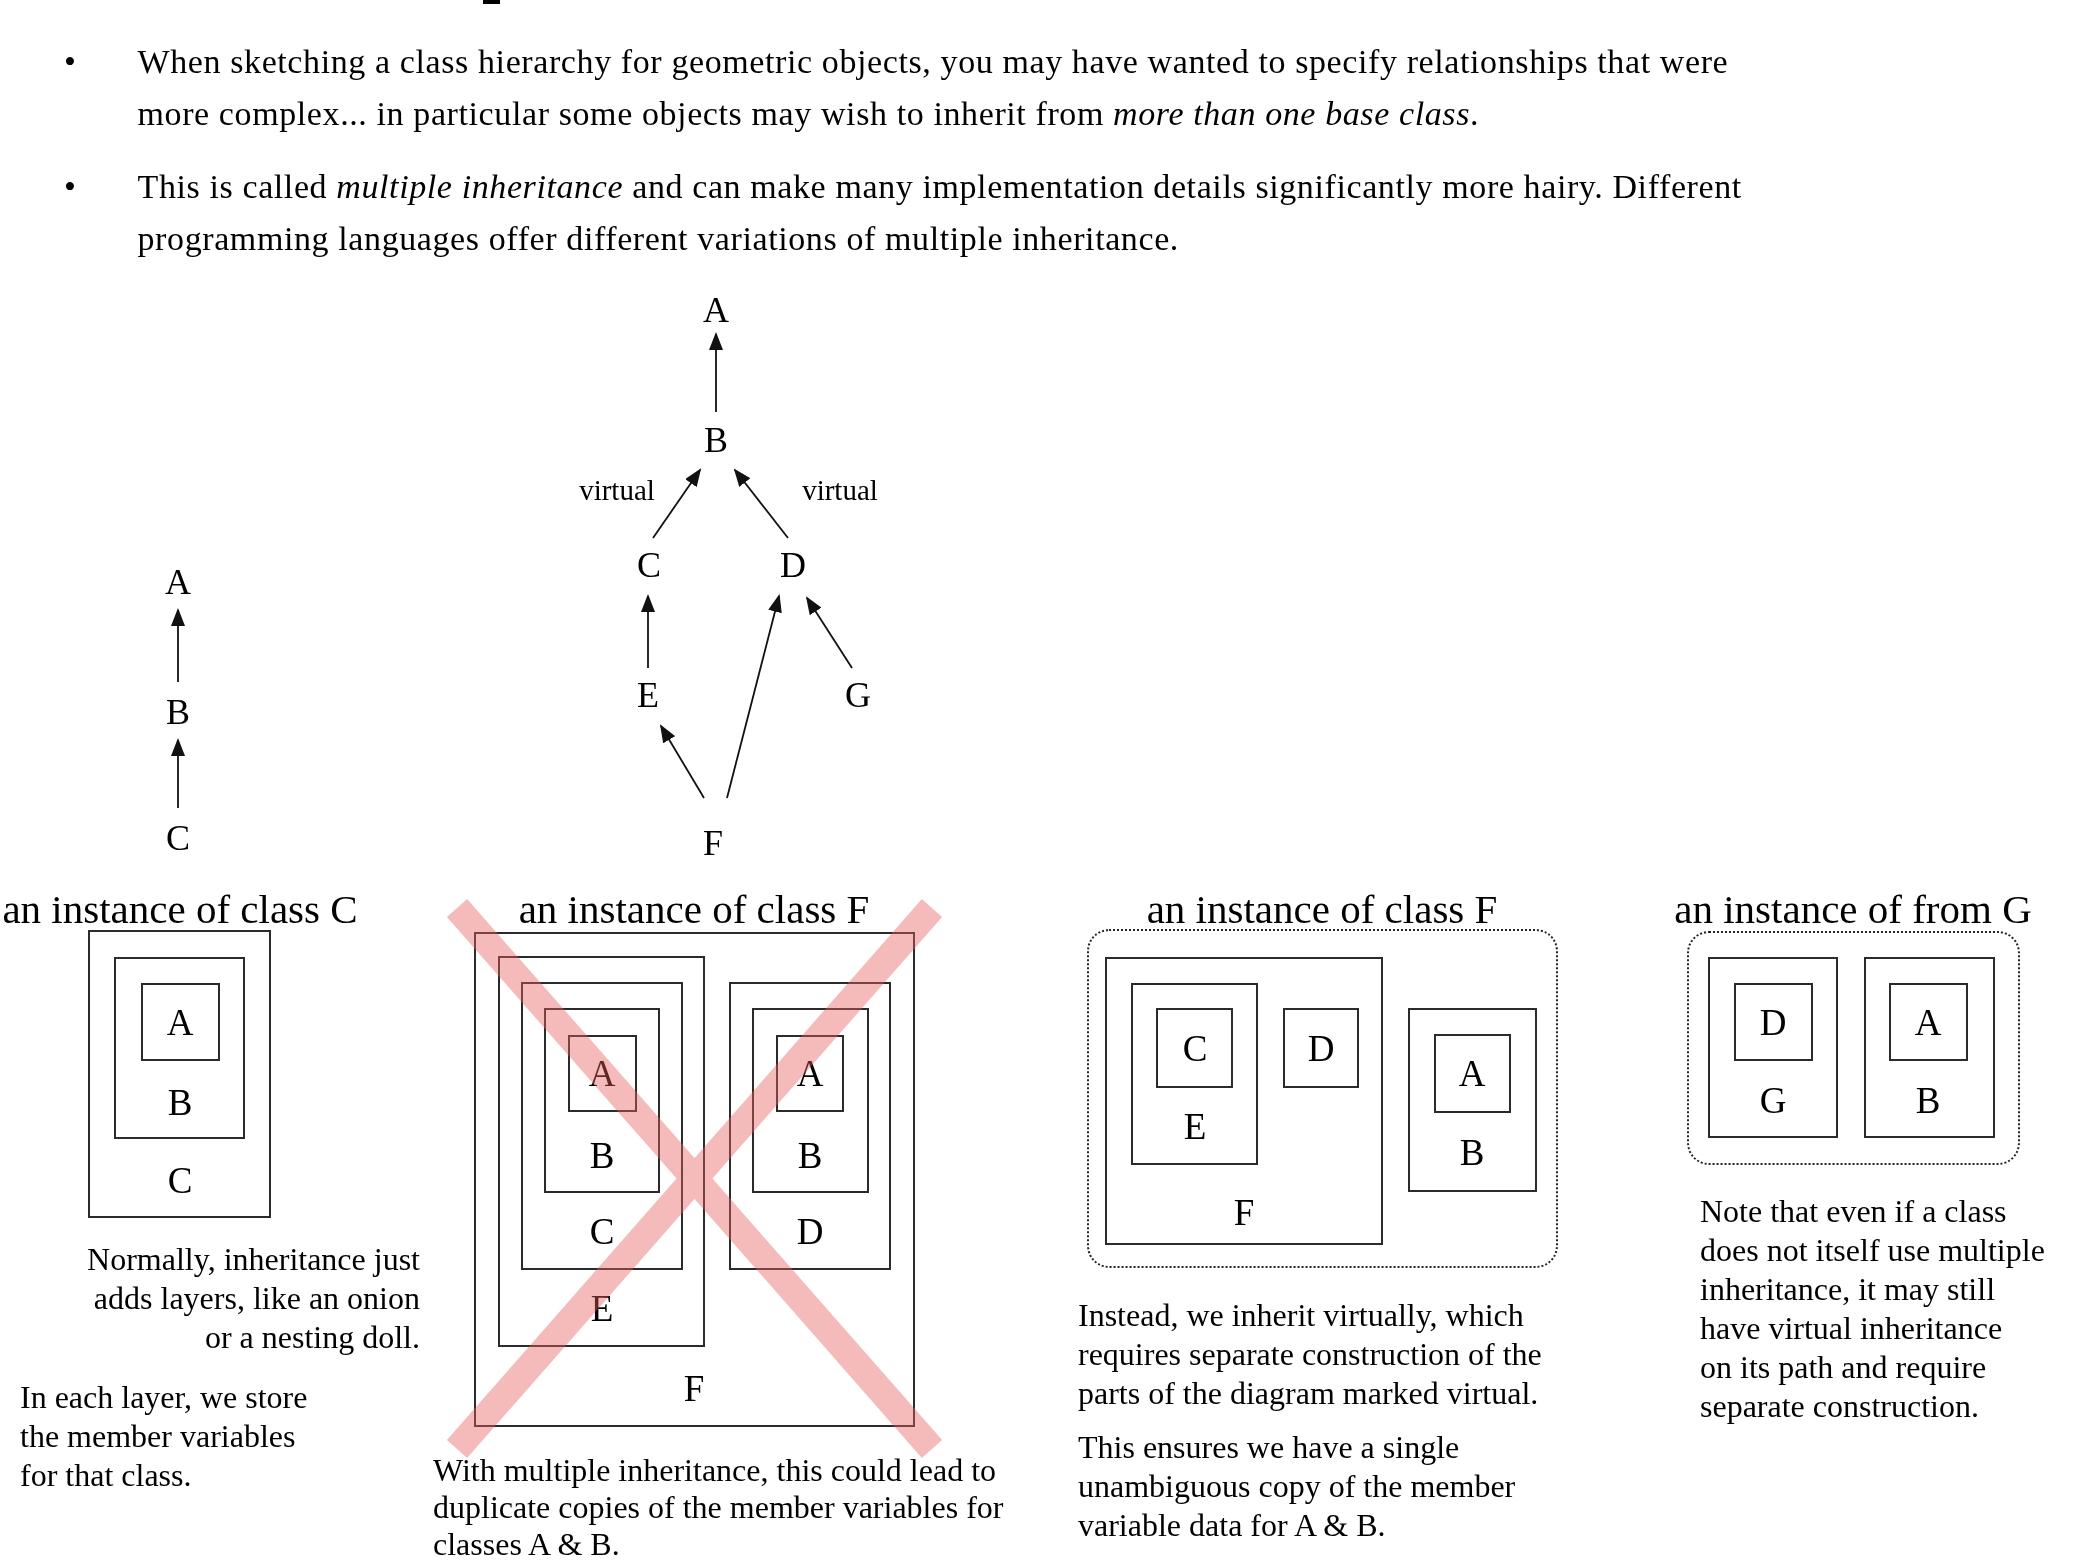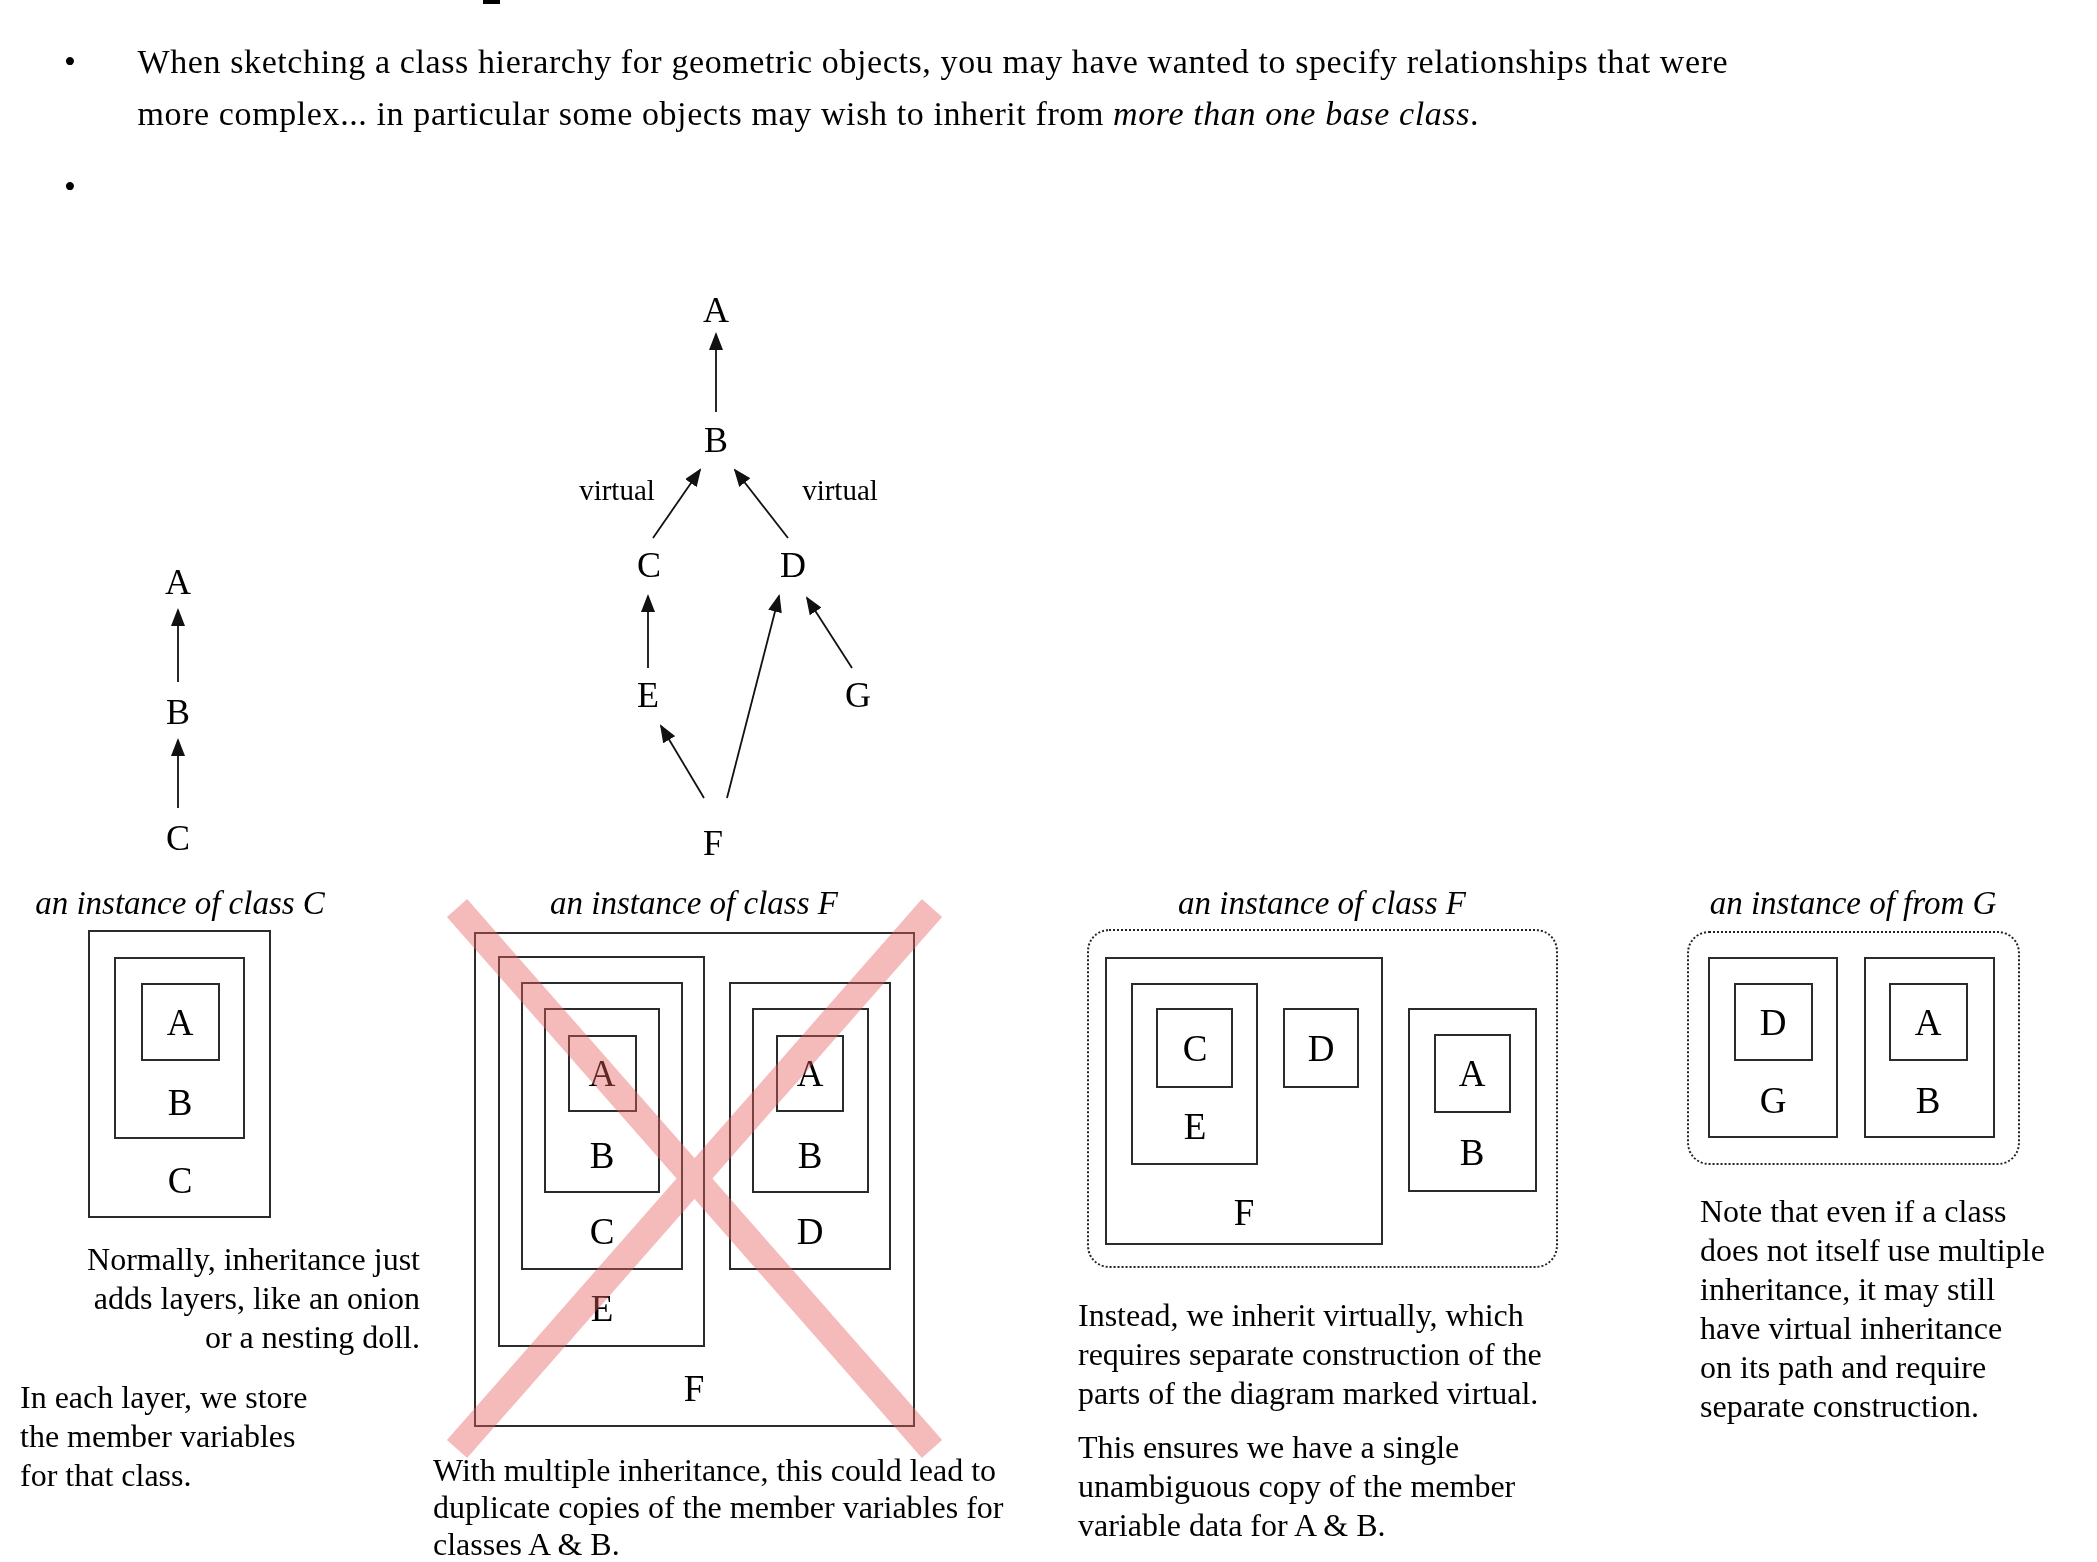--- a/index.html
+++ b/index.html
@@ -11,38 +11,40 @@
   .bullet .dot{flex:0 0 auto;font-size:34px;line-height:52px;}
   .bullet .btext{display:inline;margin-left:47px;}
   .bullet i{text-align:right;}
   svg{position:absolute;overflow:visible;}
   svg text{font-family:"Liberation Serif", serif;font-size:36px;fill:#000;}
   svg text.virt{font-size:29px;}
   .gline{stroke:#111;stroke-width:1.8px;}
   .box{position:absolute;border:2px solid #2b2b2b;background:transparent;box-sizing:border-box;}
   .dotbox{position:absolute;border:2px dotted #222;border-radius:22px;background:transparent;box-sizing:border-box;}
   .lbl{position:absolute;transform:translate(-50%,-50%);font-size:37px;line-height:37px;white-space:nowrap;}
-  .itit{position:absolute;transform:translateX(-50%);font-style:italic;font-size:33px;white-space:nowrap;}
+  .itit{position:absolute;transform:translateX(-50%);font-size:41px;white-space:nowrap;}
   .ann{position:absolute;font-size:32px;line-height:39px;white-space:pre-line;}
   .xsvg{pointer-events:none;}
 </style>
 </head>
 <body>
 
 <div class="page">
 
   <div class="frag"></div>
 
   <div class="bullet" style="left:64px;top:36px;width:1990px;">
     <span class="dot">•</span>
     <span class="btext"><span>When sketching a class hierarchy for geometric objects, you may have wanted to specify relationships that were
 more complex... in particular some objects may wish to inherit from </span><i>more than one base class</i><span>.</span></span>
   </div>
   <div class="bullet" style="left:64px;top:161px;width:1990px;">
     <span class="dot">•</span>
+    <span class="btext"><span>This is called </span><i>multiple inheritance</i><span> and can make many implementation details significantly more hairy. Different
+programming languages offer different variations of multiple inheritance.</span></span>
   </div>
 
   <svg style="left:100px;top:550px;" width="160" height="330" viewBox="100 550 160 330">
     <defs>
       <marker id="ah1" markerUnits="userSpaceOnUse" markerWidth="18" markerHeight="14" refX="16" refY="7" orient="auto">
         <path d="M0,0 L18,7 L0,14 Z" fill="#111"></path>
       </marker>
     </defs>
     <text x="178" y="582" text-anchor="middle" dominant-baseline="central">A</text>
     <text x="178" y="712" text-anchor="middle" dominant-baseline="central">B</text>

